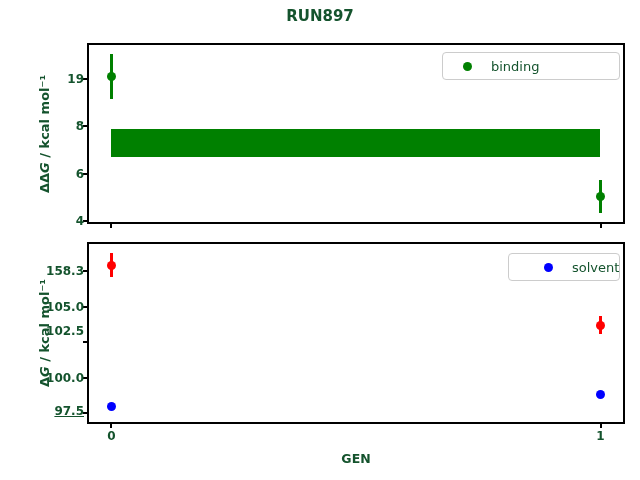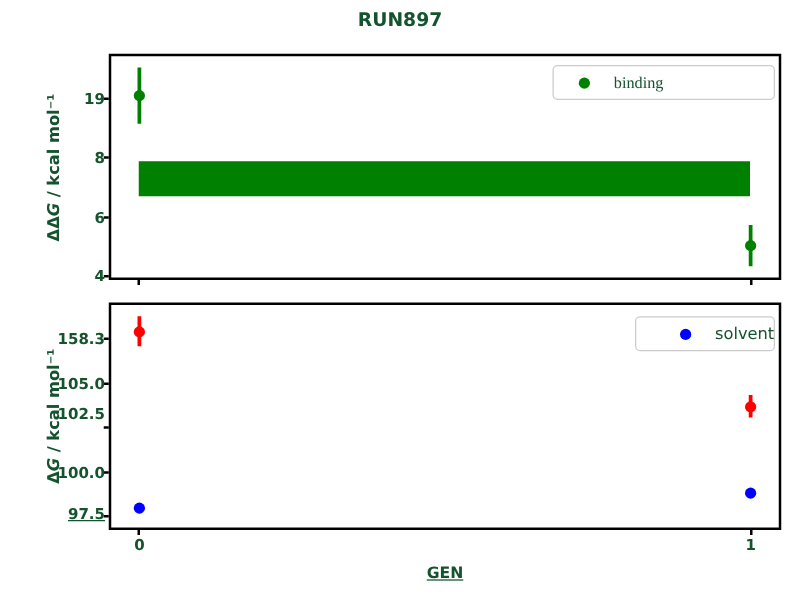--- a/index.html
+++ b/index.html
@@ -16,24 +16,24 @@
   .ytick-label{position:absolute;right:calc(100% + 5px);transform:translateY(-50%);
           font-size:12px;font-weight:bold;white-space:nowrap;line-height:1;}
   .xtick-label{position:absolute;top:calc(100% + 8px);transform:translateX(-50%);
           font-size:12px;font-weight:bold;line-height:1;}
   .band{position:absolute;}
   .ebar{position:absolute;width:3px;}
   .dot{position:absolute;width:9px;height:9px;border-radius:50%;}
   .ylabel{position:absolute;transform:translate(-50%,-50%) rotate(-90deg);
           white-space:nowrap;font-size:13px;font-weight:bold;}
   .ylabel i{font-style:italic;}
-  .xlabel{position:absolute;transform:translate(-50%,-50%);font-size:12.5px;font-weight:bold;text-decoration:underline;}
+  .xlabel{position:absolute;transform:translate(-50%,-50%);font-size:12.5px;font-weight:bold;}
   .legend{position:absolute;border:1px solid #cccccc;border-radius:4px;
           background:rgba(255,255,255,0.85);padding:3px 0;box-sizing:border-box;}
-  #legend-top{left:442px;top:52px;width:178px;font-family:Liberation Serif, serif;}
+  #legend-top{left:442px;top:52px;width:178px;}
   #legend-bottom{left:508px;top:253px;width:112px;padding-left:15px;}
   .legend-row{display:flex;align-items:center;height:20px;}
   .legend-handle{width:32px;margin-left:8px;display:flex;justify-content:center;align-items:center;flex:none;}
   .swatch-dot{width:9px;height:9px;border-radius:50%;}
   .swatch-line{width:30px;height:0;border-top:3px dotted #008000;}
   .legend-label{margin-left:8px;font-size:13px;white-space:nowrap;}
 </style>
 </head>
 <body>
 

